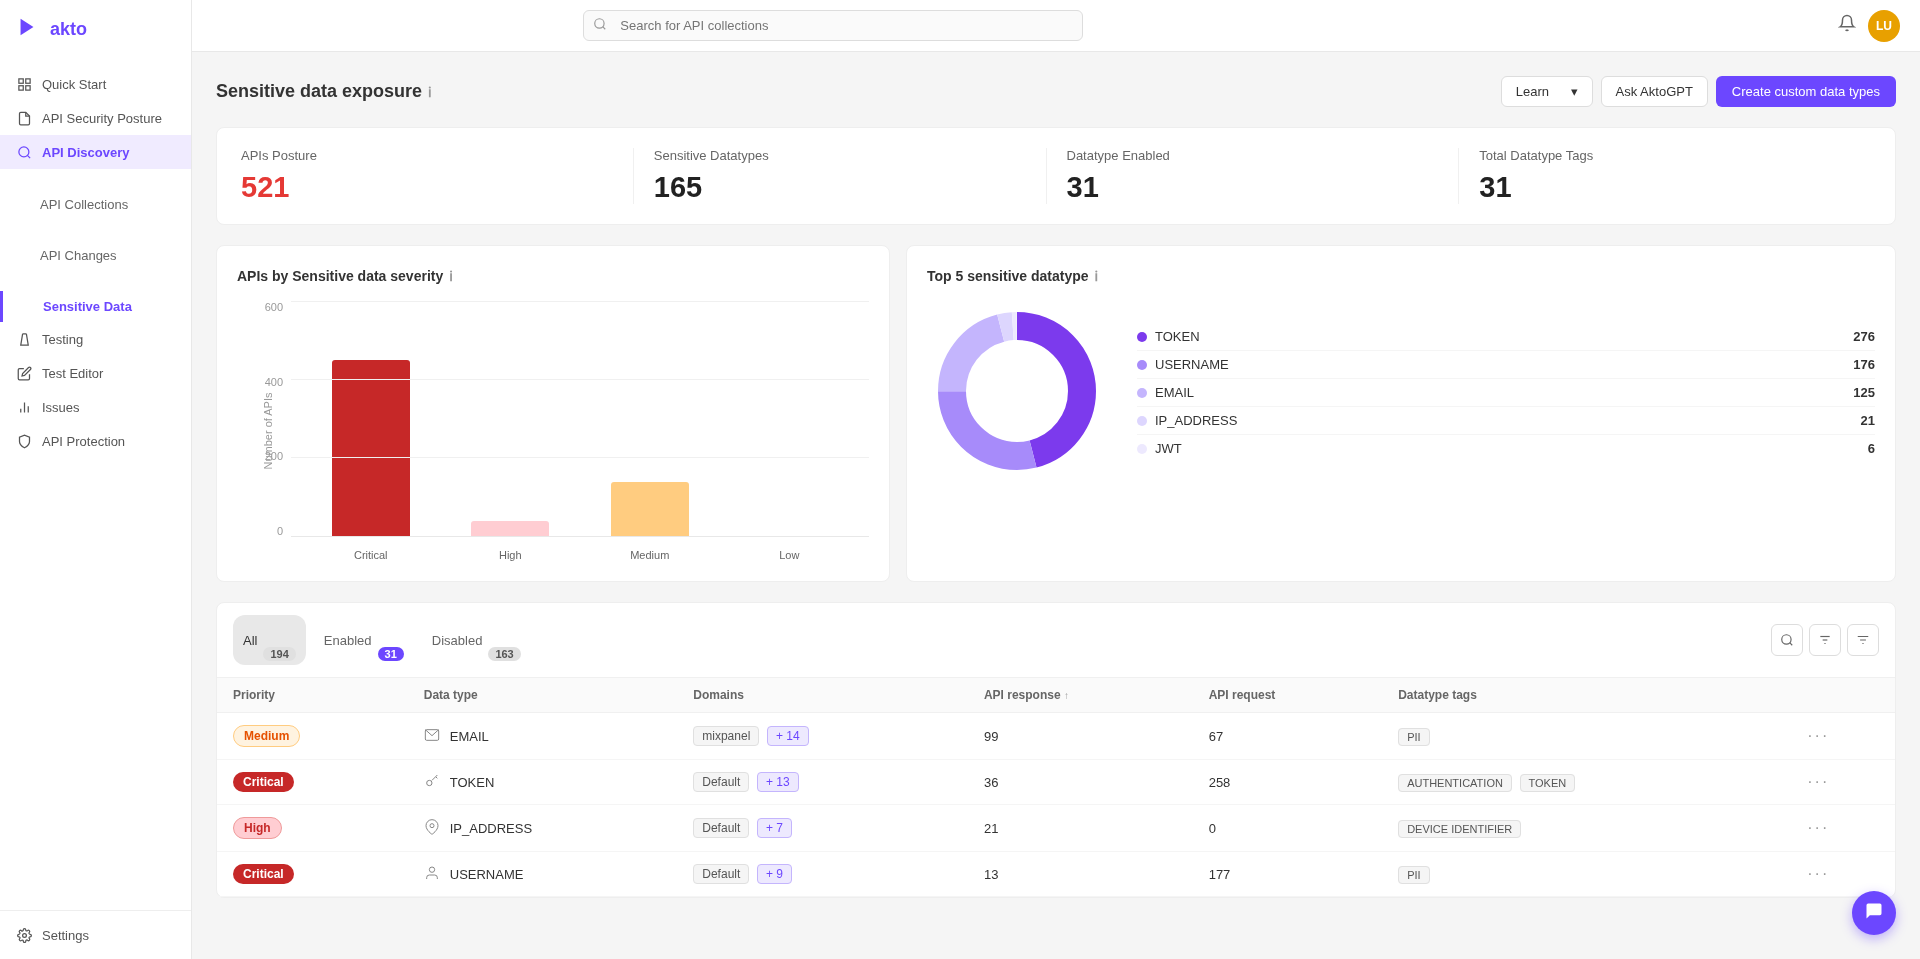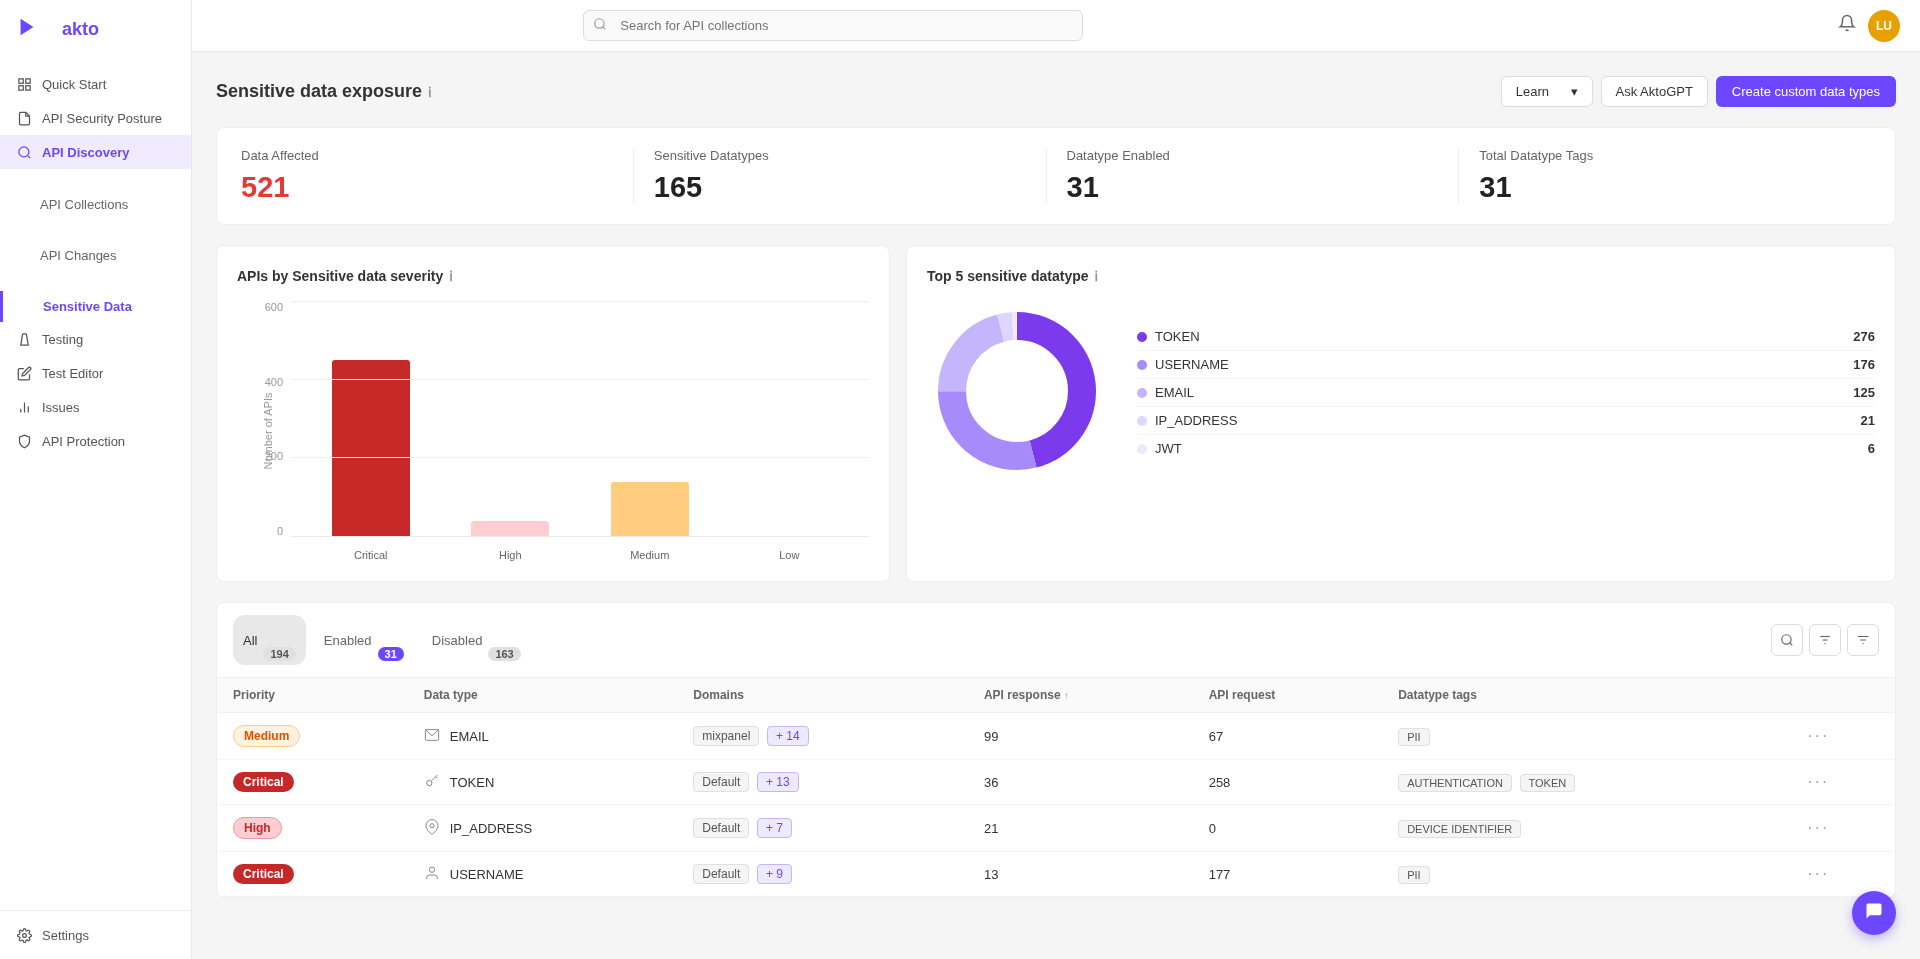--- a/index.html
+++ b/index.html
@@ -1,20 +1,20 @@
 <!DOCTYPE html>
 <html><head>
   <meta charset="utf-8">
   <style>
     * { box-sizing: border-box; margin: 0; padding: 0; }
     body { font-family: -apple-system, BlinkMacSystemFont, 'Segoe UI', sans-serif; background: #f5f5f5; color: #333; font-size: 13px; display: flex; height: 100vh; overflow: hidden; }
 
     
     .sidebar { width: 192px; background: #fff; border-right: 1px solid #e8e8e8; display: flex; flex-direction: column; height: 100vh; flex-shrink: 0; }
-    .sidebar-logo { padding: 16px; display: flex; align-items: center; gap: 24px; cursor: pointer; }
+    .sidebar-logo { padding: 16px; display: flex; align-items: center; gap: 12px; cursor: pointer; }
     .sidebar-logo-icon { color: #6c47ff; font-size: 20px; }
     .sidebar-logo-text { font-weight: 700; font-size: 18px; color: #6c47ff; }
     .sidebar-nav { flex: 1; overflow-y: auto; padding: 8px 0; }
     .nav-item { display: flex; align-items: flex-end; gap: 10px; padding: 9px 16px; cursor: pointer; color: #555; font-size: 13px; border-radius: 0; }
     .nav-item.active { background: #f0ebff; color: #6c47ff; font-weight: 600; }
     .nav-item .nav-icon { width: 16px; height: 16px; display: flex; align-items: center; justify-content: center; flex-shrink: 0; }
     .nav-sub-item { padding: 8px 16px 8px 40px; cursor: pointer; color: #666; font-size: 13px; margin-top: 20px; }
     .nav-sub-item.active { color: #6c47ff; font-weight: 600; border-left: 3px solid #6c47ff; }
     .sidebar-footer { padding: 16px; border-top: 1px solid #eee; }
 
@@ -235,21 +235,21 @@
           <span>Ask AktoGPT</span>
         </button>
         <button class="btn-create">
           <span>Create custom data types</span>
         </button>
       </div>
     </div>
 
     <div class="stats-card">
       <div class="stat-item">
-        <div class="stat-label">Data Affected</div>
+        <div class="stat-label">APIs Posture</div>
         <div class="stat-value red">521</div>
       </div>
       <div class="stat-item">
         <div class="stat-label">Sensitive Datatypes</div>
         <div class="stat-value">165</div>
       </div>
       <div class="stat-item">
         <div class="stat-label">Datatype Enabled</div>
         <div class="stat-value">31</div>
       </div>

